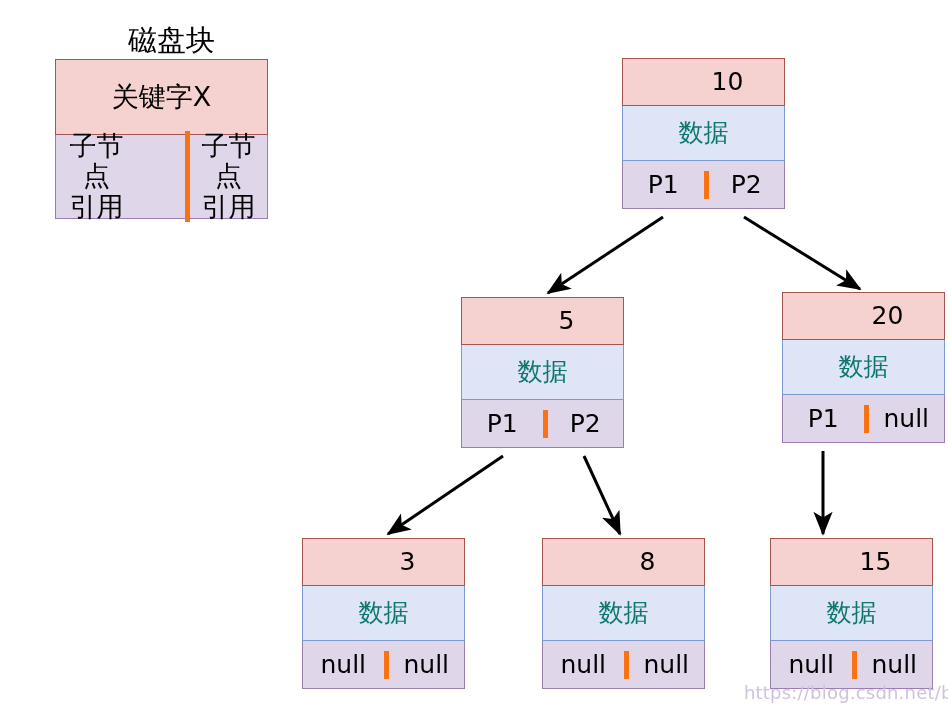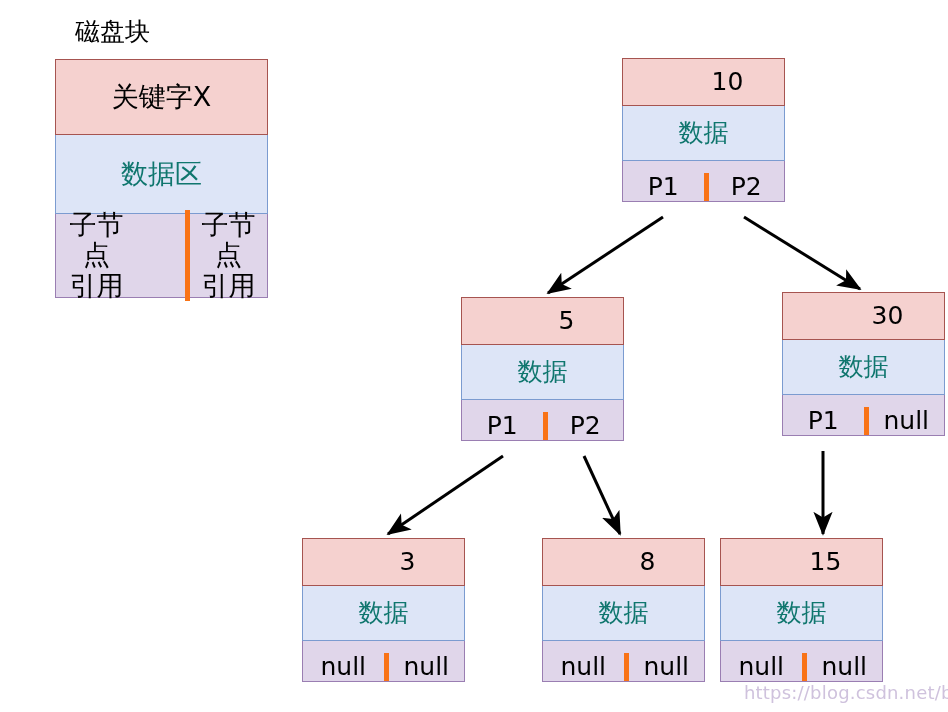--- a/index.html
+++ b/index.html
@@ -74,53 +74,53 @@
     line-height: 1.12;
   }
   .ptr-cell + .ptr-cell {
     border-left: 5px solid #f97316;
   }
 
   
   #legend-title {
     position: absolute;
     left: 75px;
-    top: 16px;
+    top: 24px;
     width: 140px;
-    text-align: left;
-    font-size: 25px;
+    text-align: right;
+    font-size: 29px;
     line-height: 32px;
     white-space: nowrap;
   }
   #legend-node {
     left: 23px;
     top: 59px;
     width: 245px;
     height: 259px;
     padding-left: 32px;
   }
   #legend-node .row-key   { height: 76px;  font-size: 27px; }
   #legend-node .row-data  { height: 79px;  font-size: 27px; }
   #legend-node .row-ptr   { height: 84px; gap: 48px; }
   #legend-node .ptr-cell  { font-size: 27px; }
 
   
   .tnode { width: 163px; height: 158px; }
   .tnode .row-key  { height: 48px; font-size: 25px; padding-left: 48px; }
   .tnode .row-data { height: 55px; font-size: 25px; }
-  .tnode .row-ptr  { height: 41px; align-items: flex-end; }
+  .tnode .row-ptr  { height: 48px; }
   .tnode .ptr-cell { font-size: 25px; }
 
   
   #node-10 { left: 622px; top: 58px; }
   #node-5  { left: 461px; top: 297px; }
   #node-20 { left: 782px; top: 292px; }
   #node-3  { left: 302px; top: 538px; }
   #node-8  { left: 542px; top: 538px; }
-  #node-15 { left: 720px; top: 538px; }
+  #node-15 { left: 770px; top: 538px; }
 
   
   #watermark {
     position: absolute;
     left: 744px;
     top: 682px;
     font-size: 18px;
     color: #cfc2dd;
     white-space: nowrap;
     letter-spacing: 0.2px;
@@ -147,21 +147,20 @@
 
     <line x1="584" y1="456" x2="620" y2="534" stroke="#000000" stroke-width="3" marker-end="url(#arrowhead)"></line>
 
     <line x1="823" y1="451" x2="823" y2="534" stroke="#000000" stroke-width="3" marker-end="url(#arrowhead)"></line>
   </svg>
 
   <div id="legend-title">磁盘块</div>
 
   <div id="legend-node" class="node">
     <div class="row row-key">关键字X</div>
-    <div class="row row-data">数据区</div>
     <div class="row row-ptr">
       <div class="ptr-cell" style="white-space: pre-line;">子节点
 引用</div>
       <div class="ptr-cell" style="white-space: pre-line;">子节点
 引用</div>
     </div>
   </div>
 
   <div id="node-10" class="node tnode">
     <div class="row row-key">10</div>
@@ -175,21 +174,21 @@
   <div id="node-5" class="node tnode">
     <div class="row row-key">5</div>
     <div class="row row-data">数据</div>
     <div class="row row-ptr">
       <div class="ptr-cell">P1</div>
       <div class="ptr-cell">P2</div>
     </div>
   </div>
 
   <div id="node-20" class="node tnode">
-    <div class="row row-key">30</div>
+    <div class="row row-key">20</div>
     <div class="row row-data">数据</div>
     <div class="row row-ptr">
       <div class="ptr-cell">P1</div>
       <div class="ptr-cell">null</div>
     </div>
   </div>
 
   <div id="node-3" class="node tnode">
     <div class="row row-key">3</div>
     <div class="row row-data">数据</div>

